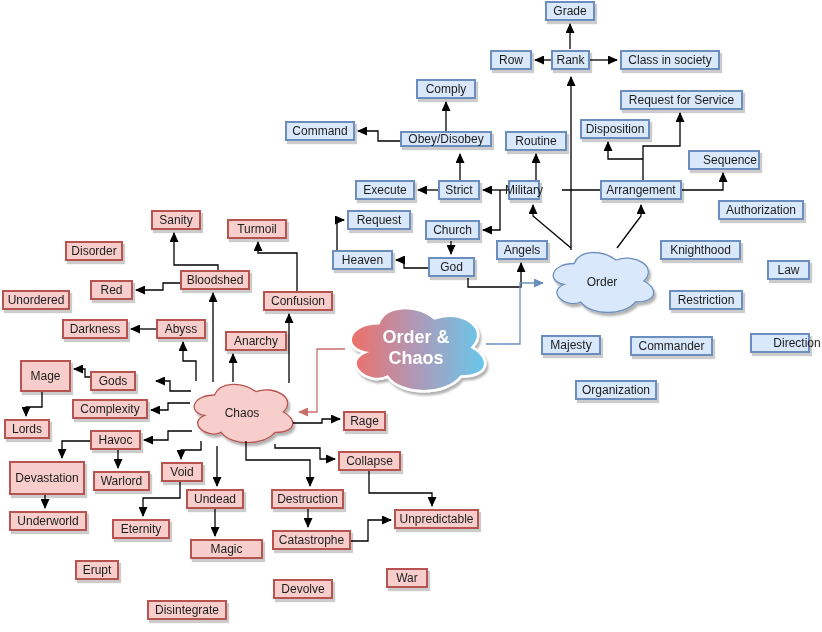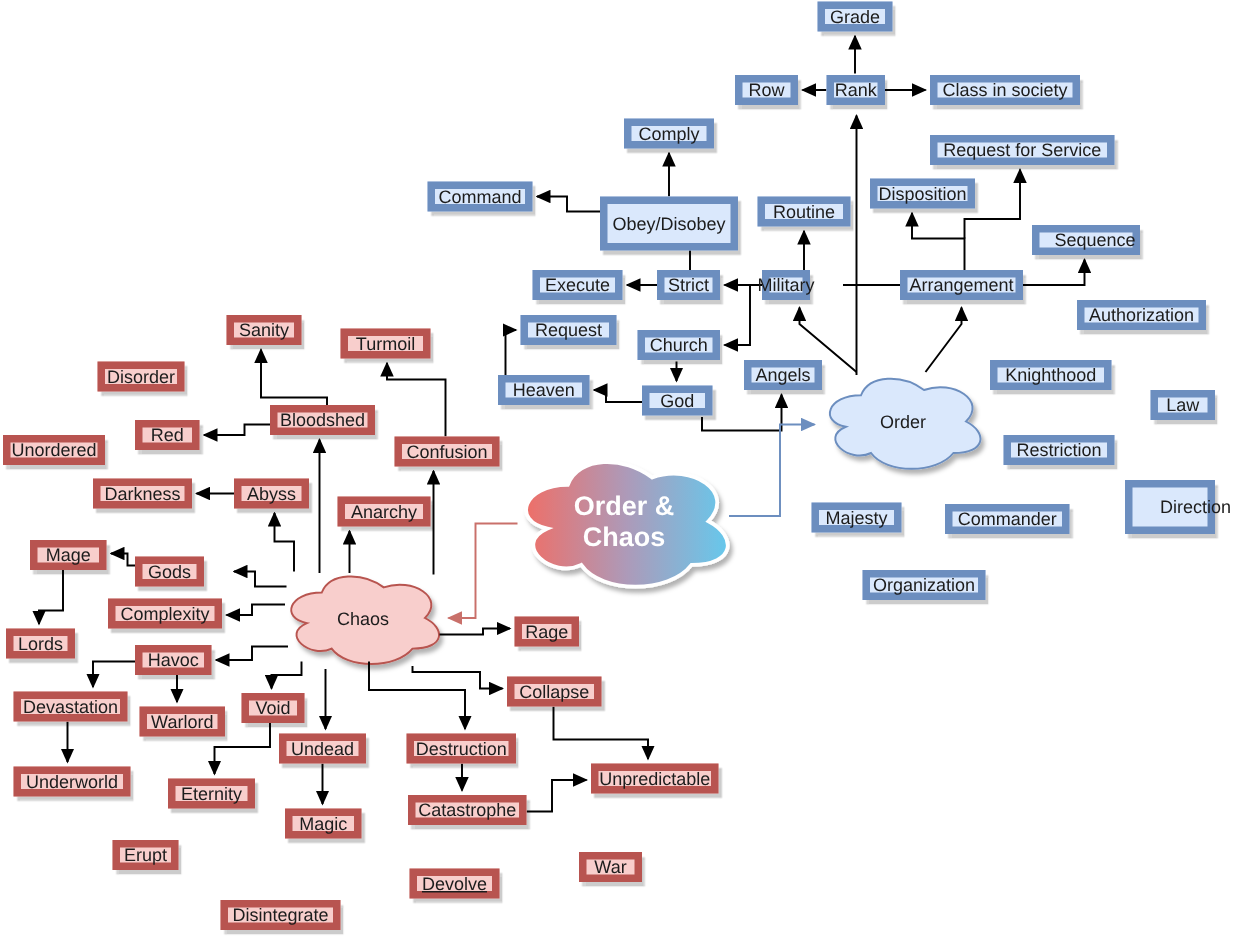--- a/index.html
+++ b/index.html
@@ -8,21 +8,21 @@
     width:822px;height:632px;
     background:var(--canvas-bg,#ffffff);
     overflow:hidden;
     font-family:"Liberation Sans","DejaVu Sans",sans-serif;
   }
   #edge-layer{position:absolute;left:0;top:0;width:822px;height:632px;}
   .node{
     position:absolute;
     display:flex;align-items:center;justify-content:center;
     box-sizing:border-box;
-    border:5px solid #701a75;
+    border:2px solid #701a75;
     font-size:12px;
     color:var(--text-color,#1c1c1c);
     white-space:nowrap;
     box-shadow:2px 3px 1px rgba(0,0,0,0.20);
     padding:0 2px;
   }
   .node.order{background:var(--order-fill,#dae8fc);border-color:var(--order-stroke,#6c8ebf);}
   .node.chaos{background:var(--chaos-fill,#f8cecc);border-color:var(--chaos-stroke,#b85450);}
   .cloud-label{font-size:12px;}
   .center-cloud-label{font-size:18px;font-weight:bold;}
@@ -110,65 +110,65 @@
     </svg>
   <div id="node-layer">
       <div class="node order" style="left: 545px; top: 1px; width: 50px; height: 20px;">Grade</div>
       <div class="node order" style="left: 490px; top: 50px; width: 42px; height: 20px;">Row</div>
       <div class="node order" style="left: 551px; top: 50px; width: 39px; height: 20px;">Rank</div>
       <div class="node order" style="left: 620px; top: 50px; width: 100px; height: 20px;">Class in society</div>
       <div class="node order" style="left: 416px; top: 79px; width: 60px; height: 20px;">Comply</div>
       <div class="node order" style="left: 620px; top: 90px; width: 123px; height: 20px;">Request for Service</div>
       <div class="node order" style="left: 580px; top: 119px; width: 70px; height: 20px;">Disposition</div>
       <div class="node order" style="left: 285px; top: 121px; width: 70px; height: 20px;">Command</div>
-      <div class="node order" style="left: 400px; top: 131px; width: 92px; height: 36px;">Obey/Disobey</div>
+      <div class="node order" style="left: 400px; top: 131px; width: 92px; height: 16px;">Obey/Disobey</div>
       <div class="node order" style="left: 505px; top: 131px; width: 62px; height: 20px;">Routine</div>
       <div class="node order" style="left: 688px; top: 150px; width: 72px; height: 20px; padding-left: 14px;">Sequence</div>
       <div class="node order" style="left: 355px; top: 180px; width: 60px; height: 20px;">Execute</div>
       <div class="node order" style="left: 438px; top: 180px; width: 42px; height: 20px;">Strict</div>
       <div class="node order" style="left: 508px; top: 180px; width: 32px; height: 20px;">Military</div>
       <div class="node order" style="left: 600px; top: 180px; width: 82px; height: 20px;">Arrangement</div>
       <div class="node order" style="left: 718px; top: 200px; width: 86px; height: 20px;">Authorization</div>
       <div class="node order" style="left: 347px; top: 210px; width: 64px; height: 20px;">Request</div>
       <div class="node order" style="left: 425px; top: 220px; width: 55px; height: 20px;">Church</div>
       <div class="node order" style="left: 496px; top: 240px; width: 52px; height: 20px;">Angels</div>
       <div class="node order" style="left: 660px; top: 240px; width: 81px; height: 20px;">Knighthood</div>
       <div class="node order" style="left: 332px; top: 250px; width: 61px; height: 20px;">Heaven</div>
       <div class="node order" style="left: 428px; top: 257px; width: 47px; height: 20px;">God</div>
       <div class="node order" style="left: 767px; top: 260px; width: 43px; height: 20px;">Law</div>
       <div class="node order" style="left: 669px; top: 290px; width: 74px; height: 20px;">Restriction</div>
-      <div class="node order" style="left: 750px; top: 320px; width: 60px; height: 36px; padding-left: 36px;">Direction</div>
+      <div class="node order" style="left: 750px; top: 333px; width: 60px; height: 20px; padding-left: 36px;">Direction</div>
       <div class="node order" style="left: 541px; top: 335px; width: 60px; height: 20px;">Majesty</div>
       <div class="node order" style="left: 630px; top: 336px; width: 83px; height: 20px;">Commander</div>
       <div class="node order" style="left: 575px; top: 380px; width: 82px; height: 20px;">Organization</div>
       <div class="node chaos" style="left: 151px; top: 210px; width: 50px; height: 20px;">Sanity</div>
       <div class="node chaos" style="left: 227px; top: 219px; width: 60px; height: 20px;">Turmoil</div>
       <div class="node chaos" style="left: 65px; top: 241px; width: 58px; height: 20px;">Disorder</div>
       <div class="node chaos" style="left: 180px; top: 270px; width: 70px; height: 20px;">Bloodshed</div>
       <div class="node chaos" style="left: 90px; top: 280px; width: 43px; height: 20px;">Red</div>
       <div class="node chaos" style="left: 2px; top: 290px; width: 68px; height: 20px;">Unordered</div>
       <div class="node chaos" style="left: 263px; top: 291px; width: 70px; height: 20px;">Confusion</div>
       <div class="node chaos" style="left: 62px; top: 319px; width: 66px; height: 20px;">Darkness</div>
       <div class="node chaos" style="left: 156px; top: 319px; width: 50px; height: 20px;">Abyss</div>
       <div class="node chaos" style="left: 225px; top: 331px; width: 62px; height: 20px;">Anarchy</div>
-      <div class="node chaos" style="left: 20px; top: 360px; width: 51px; height: 20px;">Mage</div>
+      <div class="node chaos" style="left: 20px; top: 360px; width: 51px; height: 32px;">Mage</div>
       <div class="node chaos" style="left: 90px; top: 371px; width: 46px; height: 20px;">Gods</div>
       <div class="node chaos" style="left: 72px; top: 399px; width: 76px; height: 20px;">Complexity</div>
       <div class="node chaos" style="left: 343px; top: 411px; width: 43px; height: 20px;">Rage</div>
       <div class="node chaos" style="left: 4px; top: 419px; width: 46px; height: 20px;">Lords</div>
       <div class="node chaos" style="left: 90px; top: 430px; width: 51px; height: 20px;">Havoc</div>
       <div class="node chaos" style="left: 338px; top: 451px; width: 63px; height: 20px;">Collapse</div>
-      <div class="node chaos" style="left: 9px; top: 461px; width: 76px; height: 20px;">Devastation</div>
+      <div class="node chaos" style="left: 9px; top: 461px; width: 76px; height: 34px;">Devastation</div>
       <div class="node chaos" style="left: 161px; top: 462px; width: 42px; height: 20px;">Void</div>
       <div class="node chaos" style="left: 93px; top: 471px; width: 57px; height: 20px;">Warlord</div>
       <div class="node chaos" style="left: 186px; top: 489px; width: 58px; height: 20px;">Undead</div>
       <div class="node chaos" style="left: 271px; top: 489px; width: 73px; height: 20px;">Destruction</div>
       <div class="node chaos" style="left: 394px; top: 509px; width: 85px; height: 20px; text-align: right;">Unpredictable</div>
       <div class="node chaos" style="left: 9px; top: 511px; width: 78px; height: 20px;">Underworld</div>
       <div class="node chaos" style="left: 112px; top: 519px; width: 58px; height: 20px;">Eternity</div>
       <div class="node chaos" style="left: 272px; top: 530px; width: 79px; height: 20px;">Catastrophe</div>
-      <div class="node chaos" style="left: 190px; top: 539px; width: 51px; height: 20px;">Magic</div>
+      <div class="node chaos" style="left: 190px; top: 539px; width: 73px; height: 20px;">Magic</div>
       <div class="node chaos" style="left: 75px; top: 560px; width: 44px; height: 20px;">Erupt</div>
       <div class="node chaos" style="left: 386px; top: 568px; width: 42px; height: 20px;">War</div>
-      <div class="node chaos" style="left: 273px; top: 579px; width: 60px; height: 20px; text-decoration: underline;">Devolve</div>
+      <div class="node chaos" style="left: 273px; top: 579px; width: 60px; height: 20px;">Devolve</div>
       <div class="node chaos" style="left: 147px; top: 600px; width: 80px; height: 20px;">Disintegrate</div>
     </div>
 </div>
 
 </body></html>

